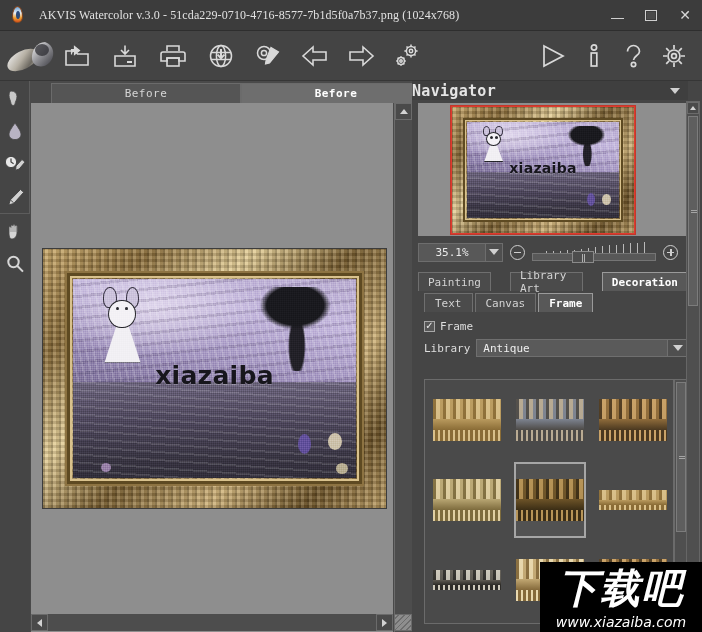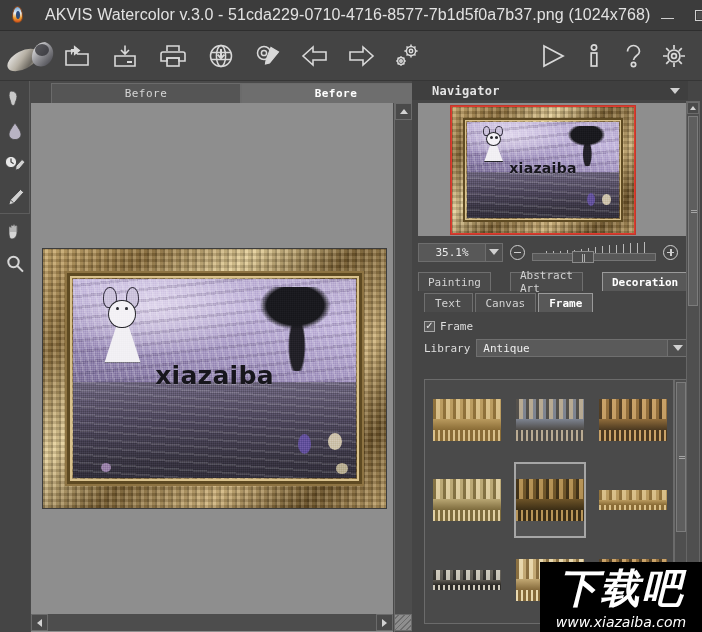--- a/index.html
+++ b/index.html
@@ -23,21 +23,21 @@
     position:absolute; left:5px; top:2px; width:11px; height:17px;
     background:linear-gradient(180deg,#6fa8dc 0%,#e8eef5 40%,#f0a030 72%,#d4531c 100%);
     border-radius:50% 50% 45% 45% / 62% 62% 38% 38%;
     border:1px solid #8a4a20;
   }
   .app-logo .flame:after{
     content:""; position:absolute; left:3px; top:4px; width:4px; height:8px;
     background:#2b4a7a; border-radius:50%;
   }
   .title-text{
-    margin-left:16px; font-family:Liberation Sans, sans-serif; font-size:16px;
+    margin-left:10px; font-family:Liberation Serif, serif; font-size:12px;
     color:#e2e2e2; letter-spacing:.1px; white-space:nowrap;
   }
   .win-btns{ margin-left:auto; display:flex; height:31px; }
   .win-btn{
     width:34px; height:31px; display:flex; align-items:center; justify-content:center;
     color:#d6d6d6;
   }
   .wb-min{ width:13px; height:1px; background:#cfcfcf; margin-top:7px; }
   .wb-max{ width:12px; height:11px; border:1px solid #cfcfcf; position:relative; }
   .wb-max:after{ content:""; position:absolute; inset:1px; background:#4a4a4a; }
@@ -192,21 +192,21 @@
   }
 
   
   .right-pane{
     position:absolute; left:412px; top:81px; width:290px; height:551px; background:#454545;
   }
   .panel-head{
     position:absolute; left:0; top:0; width:276px; height:19px;
     display:flex; align-items:center; background:#3f3f3f;
   }
-  .panel-head .ttl{ margin-left:20px; font-weight:bold; color:#e4e4e4; letter-spacing:.3px; font-size:12px;text-align:center; }
+  .panel-head .ttl{ margin-left:0; font-weight:bold; color:#e4e4e4; letter-spacing:.3px; font-size:15px;text-align:center; }
   .panel-head .chev{ margin-left:auto; margin-right:8px; }
   .chev-dn{
     width:0;height:0;border-left:5px solid transparent;border-right:5px solid transparent;
     border-top:6px solid #d0d0d0;
   }
   .nav-box{
     position:absolute; left:6px; top:22px; width:270px; height:133px; background:#8e8e8e;
     overflow:hidden;
   }
   .nav-thumb{
@@ -634,21 +634,21 @@
         <div class="hdl"></div>
       </div>
       <div class="circ-btn">
           <i class="h"></i>
           <i class="v"></i>
         </div>
     </div>
 
     <div class="tabs1">
       <div class="tab1">Painting</div>
-      <div class="tab1">Abstract Art</div>
+      <div class="tab1">Library Art</div>
       <div class="tab1 active">Decoration</div>
     </div>
 
     <div class="tabs2">
       <div class="tab2">Text</div>
       <div class="tab2">Canvas</div>
       <div class="tab2 active">Frame</div>
     </div>
 
     <div class="ctrl-row" style="top:236px">

